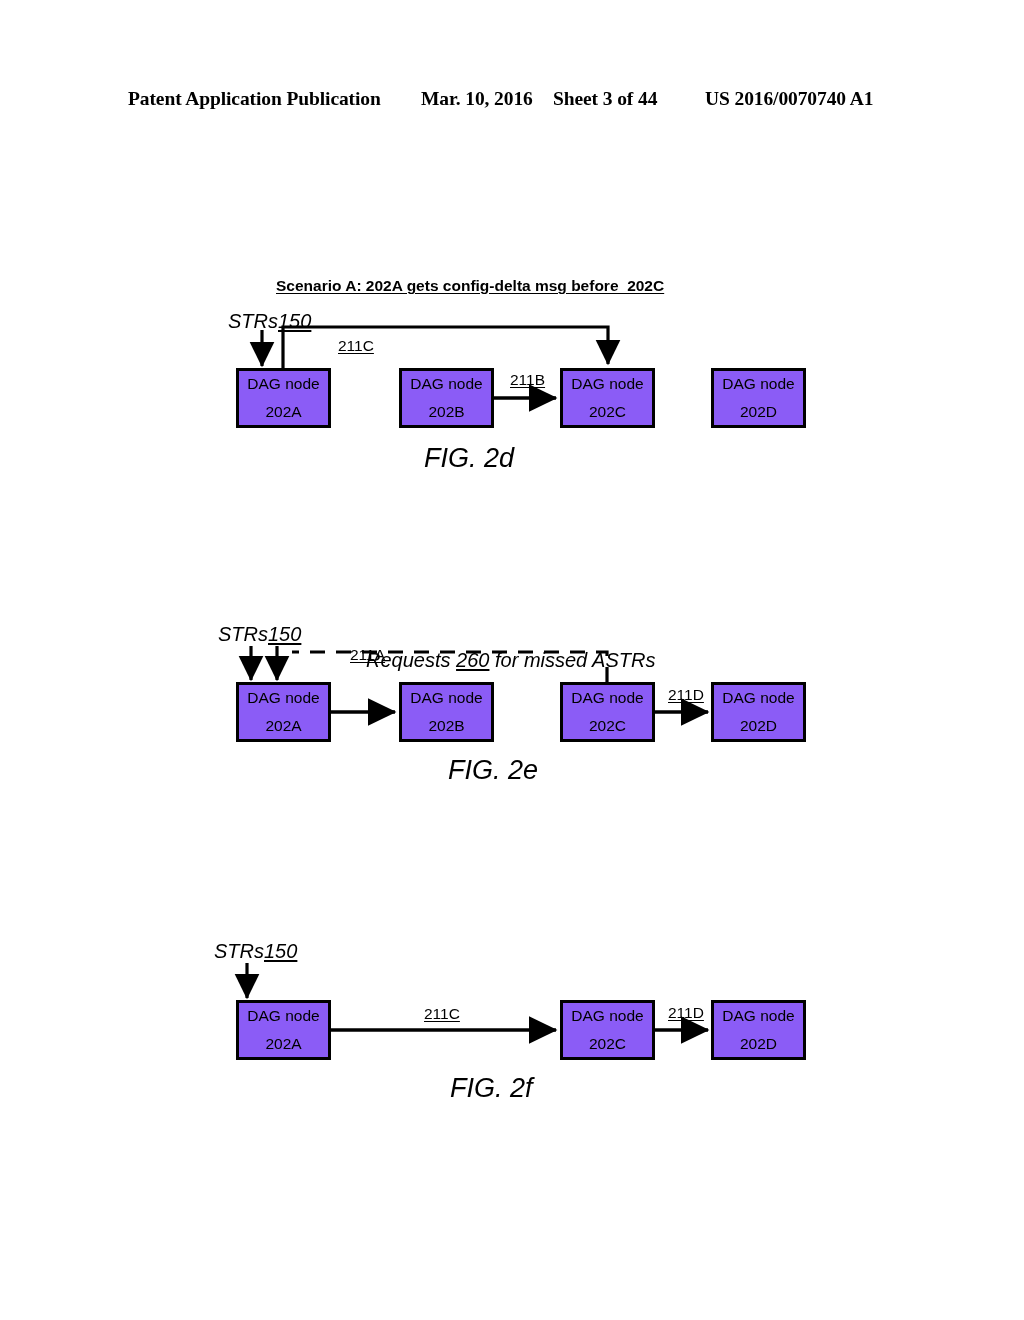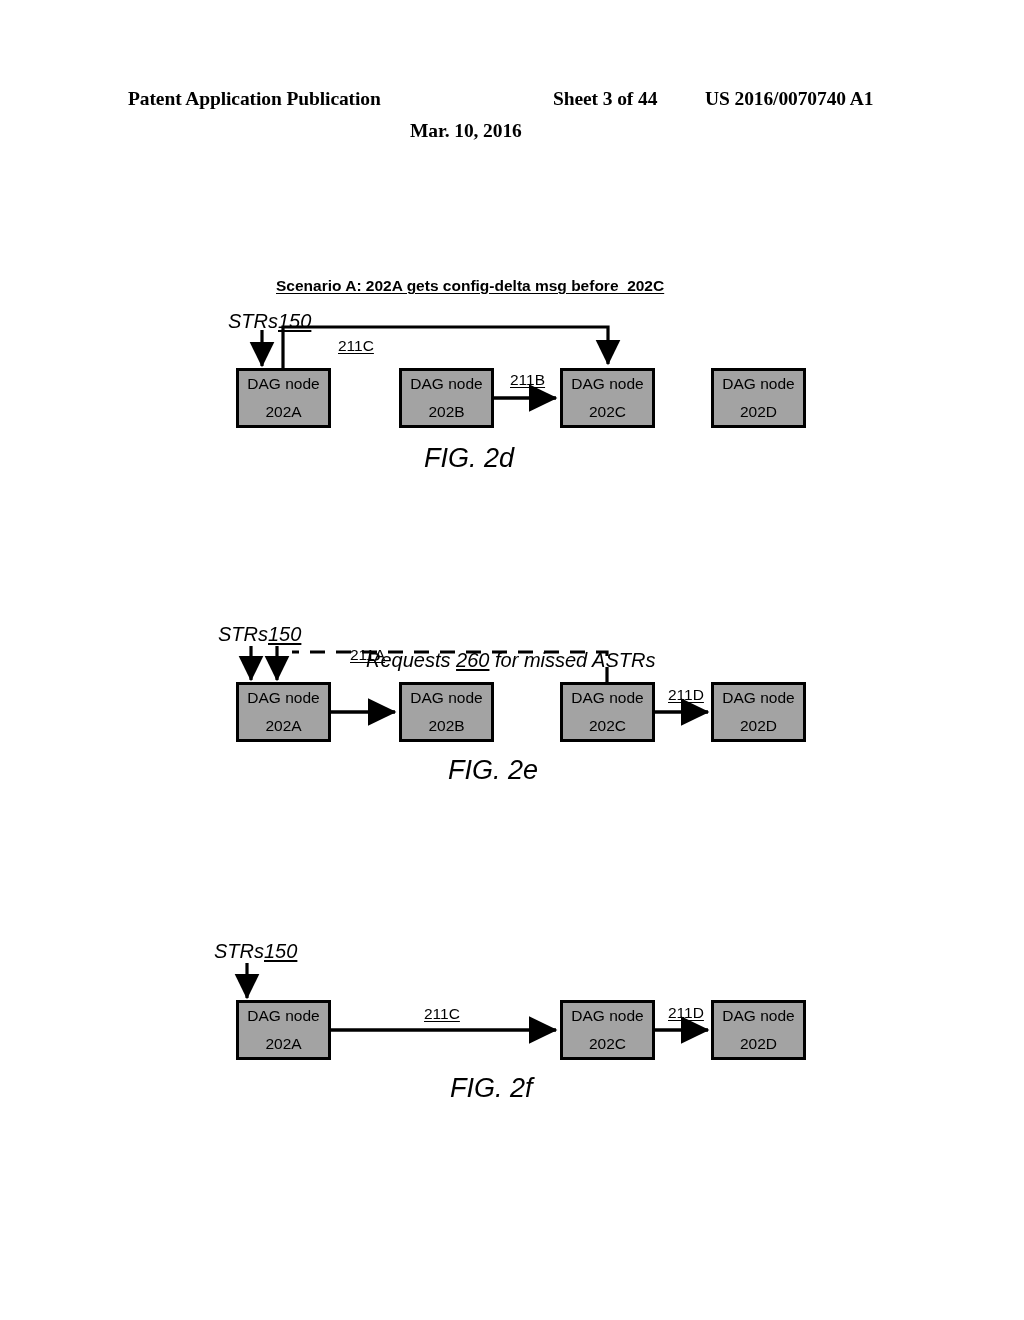--- a/index.html
+++ b/index.html
@@ -27,21 +27,21 @@
     display: flex;
     align-items: baseline;
     font-family: "Liberation Serif", serif;
     font-weight: bold;
     font-size: 19.5px;
     letter-spacing: -0.1px;
     white-space: nowrap;
     padding-left: 24px;
   }
   .hdr-pub   { position: absolute; left: 128px; }
-  .hdr-date  { position: absolute; left: 410px; margin-top: 32px; }
+  .hdr-date  { position: absolute; left: 421px; }
   .hdr-sheet { position: absolute; left: 553px; }
   .hdr-num   { position: absolute; left: 705px; }
 
   
   .figure {
     position: absolute;
     left: 0;
     width: 1024px;
   }
   .fig-svg {
@@ -81,21 +81,21 @@
     text-decoration: underline;
     text-underline-offset: 1.5px;
     white-space: pre;
   }
 
   
   .node-box {
     position: absolute;
     box-sizing: border-box;
     border: 3px solid #000000;
-    background: #a3a3a3;
+    background: #8b5cf6;
     display: flex;
     flex-direction: column;
     align-items: center;
     justify-content: center;
     font-family: "Liberation Sans", sans-serif;
     font-size: 15.5px;
     line-height: 1.35;
     gap: 7px;
   }
   .node-box .node-title { white-space: pre; }

